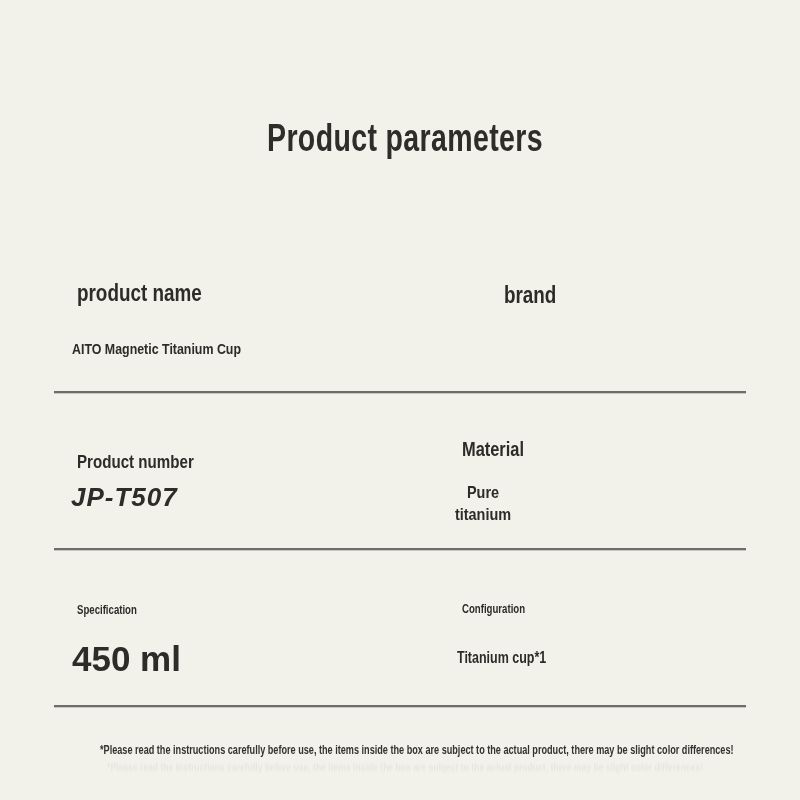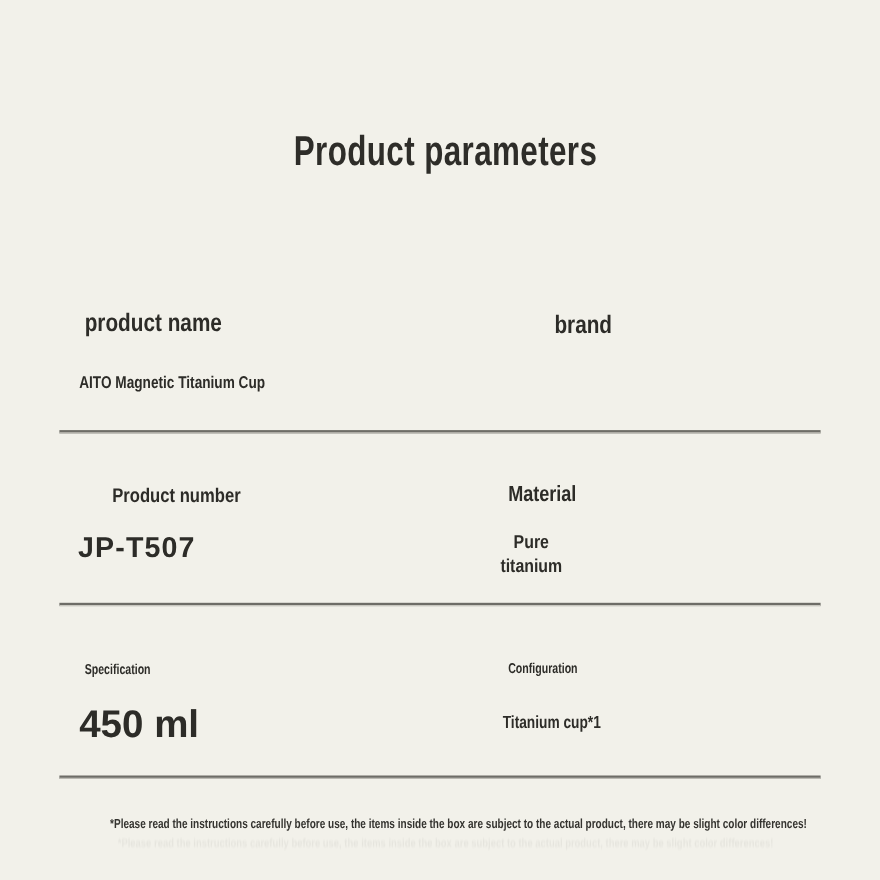--- a/index.html
+++ b/index.html
@@ -83,24 +83,24 @@
   <div class="abs" style="left:72px; top:340px;">
     <span class="cond-left val-name">AITO Magnetic Titanium Cup</span>
   </div>
 
   <div class="abs" style="left:464px; top:282px;margin-left:40px;">
     <span class="cond-left label-lg">brand</span>
   </div>
 
   <div class="abs divider divider-1"></div>
 
-  <div class="abs" style="left:77px; top:440px;margin-left:25px;">
+  <div class="abs" style="left:77px; top:452px;">
     <span class="cond-left label-sm">Product number</span>
   </div>
-  <div class="abs" style="left:71px; top:482px;">
+  <div class="abs" style="left:71px; top:482px;font-style:italic;">
     <span class="val-number">JP-T507</span>
   </div>
 
   <div class="abs" style="left:462px; top:438px;">
     <span class="cond-left label-md">Material</span>
   </div>
   <div class="abs material-value">Pure titanium</div>
 
   <div class="abs divider divider-2"></div>
 

